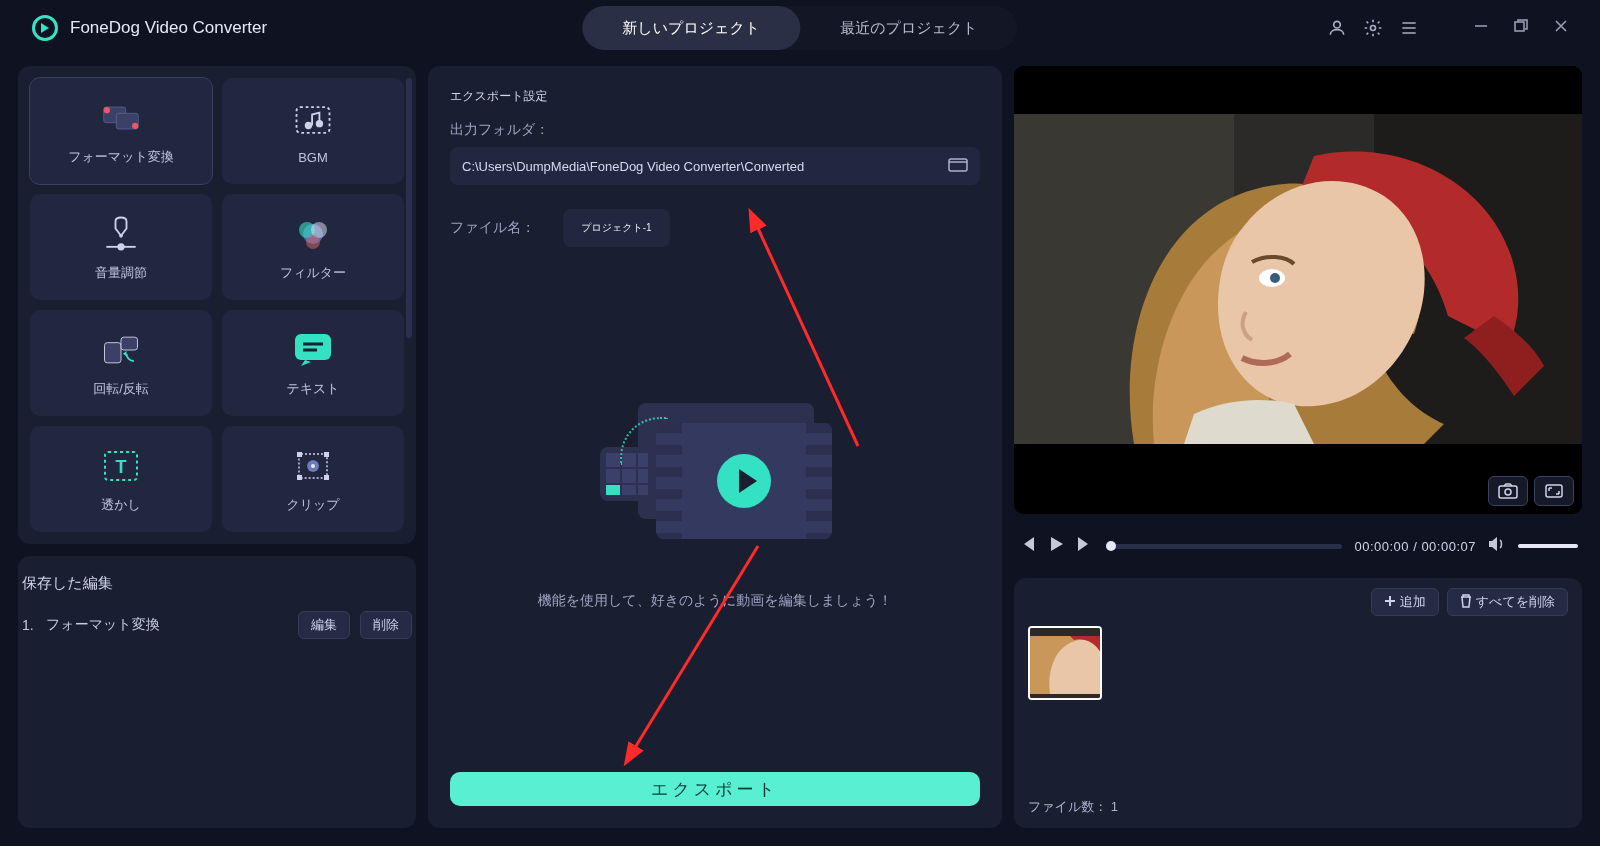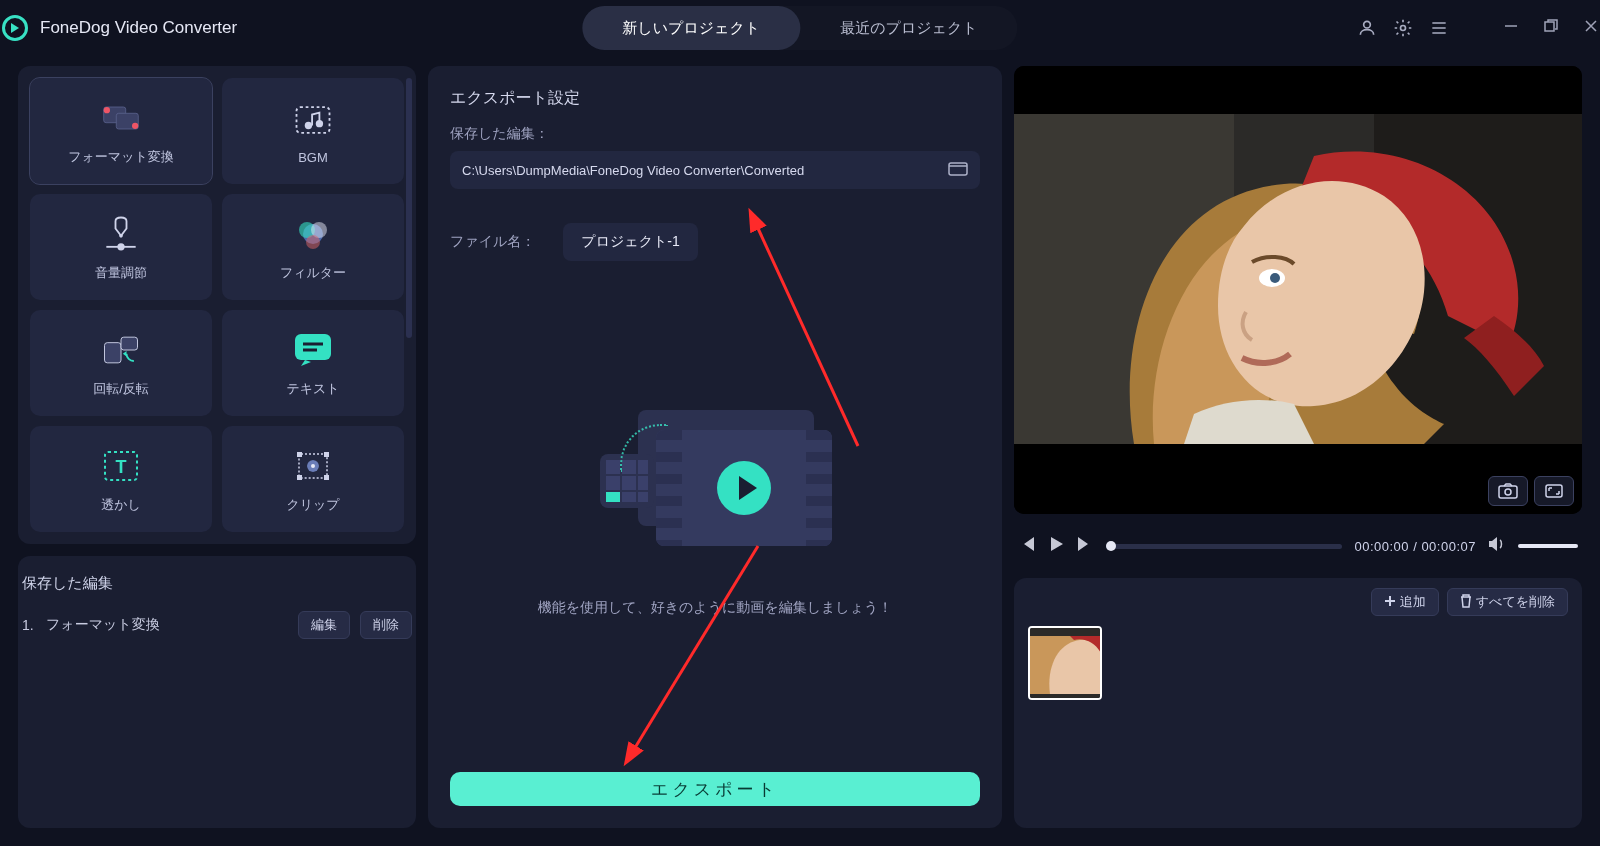--- a/index.html
+++ b/index.html
@@ -1,17 +1,17 @@
 <!DOCTYPE html>
 <html><head>
 <meta charset="utf-8">
 <style>
 * { margin:0; padding:0; box-sizing:border-box; font-family:"Segoe UI","Hiragino Kaku Gothic Pro","Meiryo",sans-serif; }
 body { background:#0f1220; color:#c8cbe0; width:1600px; height:846px; overflow:hidden; }
-.titlebar { display:flex; align-items:center; height:56px; padding:0 2px; position:relative; }
+.titlebar { display:flex; align-items:center; height:56px; padding:0 32px; position:relative; }
 .logo { width:26px; height:26px; border:3px solid #38e1c4; border-radius:50%; position:relative; margin-right:12px; }
 .logo::after { content:""; position:absolute; left:50%; top:50%; transform:translate(-50%,-50%); border-left:8px solid #38e1c4; border-top:5px solid transparent; border-bottom:5px solid transparent; }
 .app-title { font-size:17px; color:#e6e8f5; font-weight:500; }
 .top-tabs { position:absolute; left:50%; transform:translateX(-50%); display:flex; background:rgba(255,255,255,0.02); border-radius:28px; height:44px; }
 .top-tab { padding:0 40px; display:flex; align-items:center; font-size:15px; color:#b8bccf; cursor:pointer; border-radius:28px; }
 .top-tab.active { background:#2a2f45; color:#fff; }
 .title-icons { margin-left:auto; display:flex; gap:14px; align-items:center; }
 .icon-btn { width:22px; height:22px; display:flex; align-items:center; justify-content:center; cursor:pointer; opacity:.8; }
 .win-controls { display:flex; gap:26px; margin-left:40px; align-items:center;}
 .win-btn { cursor:pointer; opacity:.75; }
@@ -24,28 +24,28 @@
 .tool-card .lbl { font-size:13px; color:#bfc4de; }
 .tool-icon{width:44px;height:44px;display:flex;align-items:center;justify-content:center;}
 .saved-panel { background:#1a1e31; border-radius:12px; padding:18px 4px; flex:1; }
 .saved-title{font-size:15px;color:#d0d4ea;margin-bottom:18px;}
 .saved-row{display:flex;align-items:center;gap:10px;font-size:14px;}
 .saved-row .idx{width:14px;}
 .saved-row .name{flex:1;}
 .small-btn{background:#262b45;border:1px solid #353b59;border-radius:6px;padding:4px 12px;font-size:13px;color:#cfd3ea;cursor:pointer;}
 
 .center-col{flex:1;background:#1a1e31;border-radius:12px;padding:22px 22px 22px 22px;display:flex;flex-direction:column;position:relative;}
-.section-title{font-size:16px;color:#d6d9ee;margin-bottom:16px;}
+.section-title{font-size:12px;color:#d6d9ee;margin-bottom:16px;}
 .field-label{font-size:14px;color:#9fa3c1;margin-bottom:8px;}
-.folder-row{background:#222740;border-radius:8px;height:38px;display:flex;align-items:center;padding:0 12px;position:relative;margin-bottom:34px;}
+.folder-row{background:#222740;border-radius:8px;height:38px;display:flex;align-items:center;padding:0 12px;position:relative;margin-bottom:24px;}
 .folder-row .path{font-size:13px;color:#d6d9ee;flex:1;white-space:nowrap;overflow:hidden;}
 .folder-icn{opacity:.8;}
 .file-row{display:flex;align-items:center;gap:28px;}
 .file-row .lbl{font-size:14px;color:#9fa3c1;}
-.file-name{background:#222740;border-radius:8px;height:38px;display:flex;align-items:center;padding:0 18px;font-size:14px;color:#e8eaf7;}
+.file-name{background:#222740;border-radius:8px;height:38px;display:flex;align-items:center;padding:0 18px;font-size:10px;color:#e8eaf7;}
 .preview-illus{flex:1;display:flex;flex-direction:column;align-items:center;justify-content:center;gap:40px;}
 .illus-box{width:270px;height:160px;position:relative;}
 .illus-back{position:absolute;left:58px;top:14px;width:176px;height:116px;background:#2c3150;border-radius:8px;}
 .illus-front{position:absolute;left:76px;top:34px;width:176px;height:116px;background:#343a5f;border-radius:8px;display:flex;align-items:center;justify-content:center;}
 .illus-front::before,.illus-front::after{content:"";position:absolute;top:0;bottom:0;width:26px;background:repeating-linear-gradient(#2b3051,#2b3051 10px,#343a5f 10px,#343a5f 22px);}
 .illus-front::before{left:0;border-radius:8px 0 0 8px;}
 .illus-front::after{right:0;border-radius:0 8px 8px 0;}
 .play-circle{width:54px;height:54px;background:#34e1c3;border-radius:50%;position:relative;}
 .play-circle::after{content:"";position:absolute;left:58%;top:50%;transform:translate(-50%,-50%);border-left:18px solid #1a1e31;border-top:12px solid transparent;border-bottom:12px solid transparent;}
 .illus-left{position:absolute;left:20px;top:58px;width:54px;height:54px;background:#2c3150;border-radius:8px;}
@@ -235,21 +235,21 @@
         <span class="idx">1.</span>
         <span class="name">フォーマット変換</span>
         <span class="small-btn">編集</span>
         <span class="small-btn">削除</span>
       </div>
     </div>
   </div>
 
   <div class="center-col">
     <div class="section-title">エクスポート設定</div>
-    <div class="field-label">保存した編集：</div>
+    <div class="field-label">出力フォルダ：</div>
     <div class="folder-row">
       <div class="path">C:\Users\DumpMedia\FoneDog Video Converter\Converted</div>
       <div class="folder-icn">
         <svg width="20" height="16" viewBox="0 0 20 16" fill="none" stroke="#cfd3ea" stroke-width="1.5">
             <rect x="1" y="3" width="18" height="12" rx="2"></rect>
             <path d="M1 6h18"></path>
           </svg>
       </div>
     </div>
     <div class="file-row">
@@ -370,15 +370,16 @@
       <div class="thumb-grid">
         <div class="thumb">
           <svg viewBox="0 0 74 74" width="74" height="74">
               <rect width="74" height="74" fill="#2b2a28"></rect>
               <rect y="8" width="74" height="58" fill="#c9975a"></rect>
               <path d="M20 66c-4-30 10-52 30-54 14-1 24 8 28 18v36z" fill="#e9c6a8"></path>
               <path d="M44 12c16-4 30 10 30 26V8H40z" fill="#b32a2a"></path>
             </svg>
         </div>
       </div>
+      <div class="file-count"><span>ファイル数：</span> <span>1</span></div>
     </div>
   </div>
 </div>
 
 </body></html>

